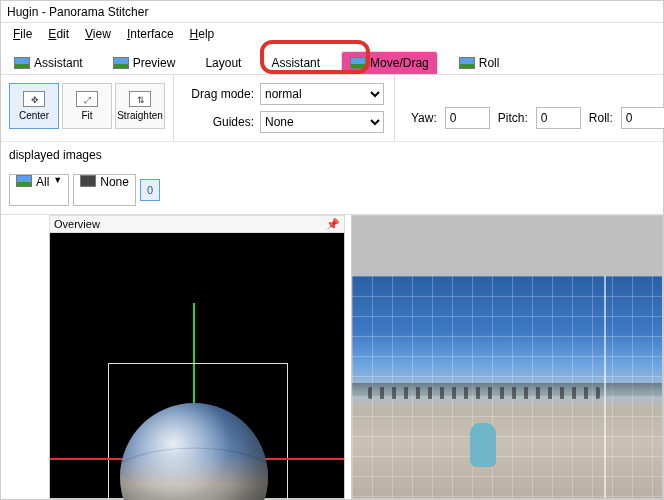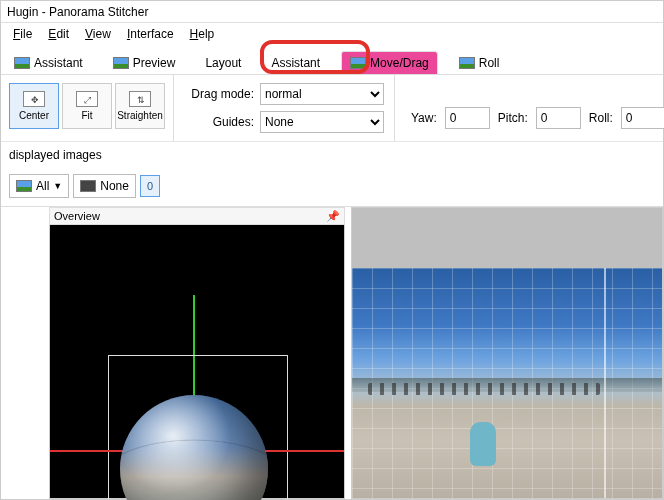--- a/index.html
+++ b/index.html
@@ -22,21 +22,21 @@
   .vbtn .vicon .arr { font-size: 9px; color: #444; position:absolute; top:3px; left:7px; }
   .paramrows { display: flex; flex-direction: column; gap: 6px; padding: 8px 10px; border-right: 1px solid #ddd; align-items: flex-end; }
   .paramrow { display: flex; align-items: center; gap: 6px; font-size: 12px; }
   .paramrow label { width: 70px; text-align: right; }
   .paramrow select { width: 124px; height: 22px; font-size: 12px; border: 1px solid #bbb; background: #fff; }
   .ypra { display: flex; align-items: center; gap: 8px; padding: 20px 10px 0 16px; font-size: 12px; }
   .ypra input { width: 45px; height: 22px; border: 1px solid #bbb; padding: 0 4px; font-size: 12px; }
   .dispband { padding: 6px 8px 8px 8px; background: #fff; border-bottom: 1px solid #ddd; }
   .dispband .lbl { font-size: 12px; margin-bottom: 12px; display:block; }
   .dispband .row { display: flex; gap: 4px; align-items: center; }
-  .chip { height: 24px; border: 1px solid #bbb; background: #fff; display: flex; align-items: center; gap: 4px; padding: 0 6px; font-size: 12px; cursor: default; }
+  .chip { height: 32px; border: 1px solid #bbb; background: #fff; display: flex; align-items: flex-start; gap: 4px; padding: 0 6px; font-size: 12px; cursor: default; }
   .chip .tri { font-size: 9px; }
   .numbox { width: 20px; height: 22px; border: 1px solid #5aa0e6; background: #e6f0fb; display: flex; align-items: center; justify-content: center; font-size: 11px; color: #2a5c8f; }
   .workspace { flex: 1; display: flex; gap: 6px; padding: 0 0 0 0; background:#fff;margin-left:48px; }
   .ovpane { width: 296px; display:flex; flex-direction:column; }
   .ovhdr { height: 18px; background: #f6f6f6; border: 1px solid #ddd; font-size: 11px; display:flex; align-items:center; justify-content:space-between; padding: 0 4px; }
   .ovhdr .pin { font-size: 11px; color:#666; }
   .ovview { flex:1; background:#000; border:1px solid #ccc; border-top:none; position:relative; }
   .mainview { flex:1; border:1px solid #ccc; background:#bbb; position:relative; }
   
   .red-annot { position:absolute; top: 40px; left: 260px; width: 110px; height: 34px; border: 4px solid #e2302a; border-radius: 12px; pointer-events:none; z-index: 50; }

